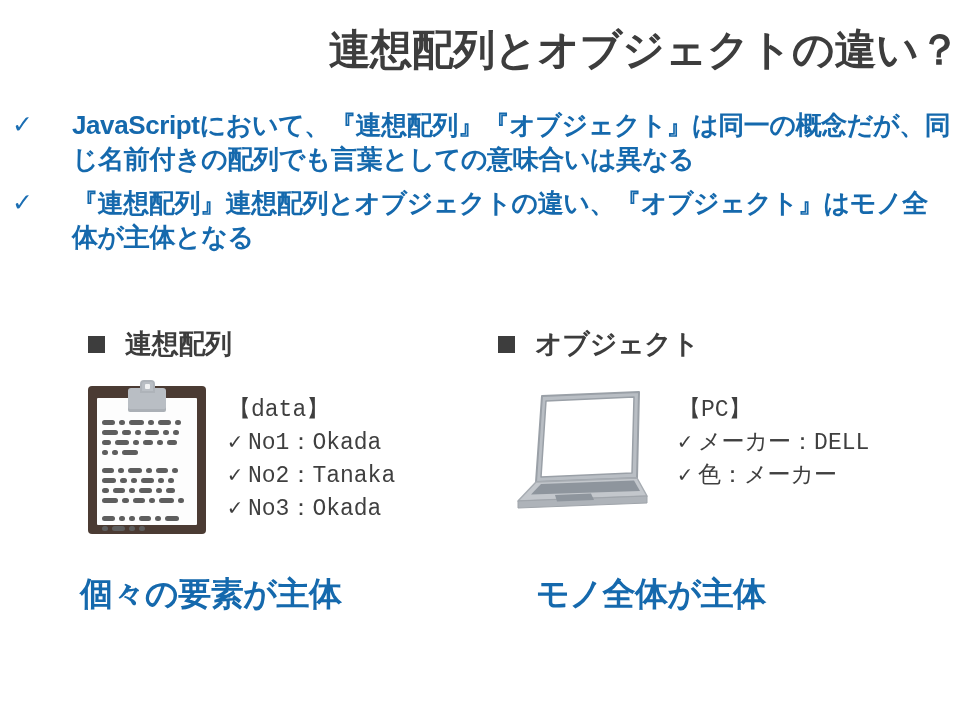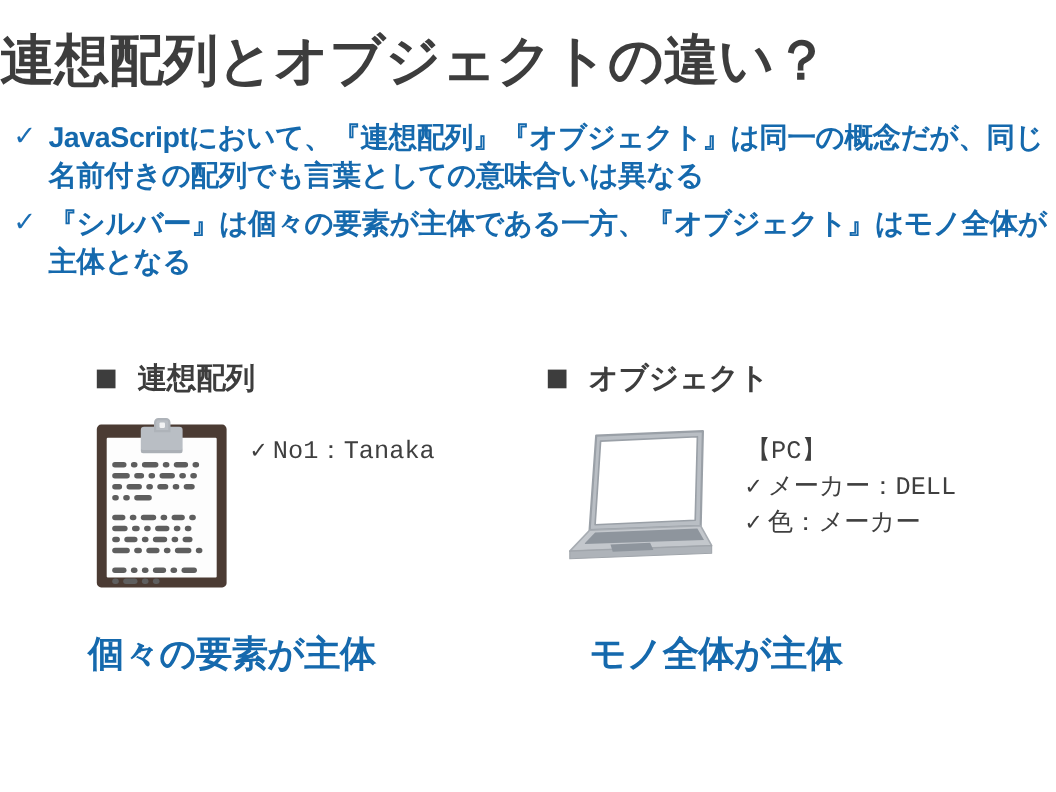--- a/index.html
+++ b/index.html
@@ -18,22 +18,22 @@
     background: #ffffff;
     overflow: hidden;
   }
 
   
   .slide-title {
     position: absolute;
     left: 0;
     top: 22px;
     width: 960px;
-    text-align: left;
-    font-size: 50px;
+    text-align: right;
+    font-size: 42px;
     font-weight: bold;
     color: #3d3d3d;
     letter-spacing: -0.5px;
     white-space: nowrap;
   }
 
   
   .bullets {
     position: absolute;
     left: 12px;
@@ -54,20 +54,21 @@
     text-align: left;
     font-weight: normal;
   }
   .bullet-text {
     flex: 1 1 auto;
     font-size: 26px;
     line-height: 34px;
     font-weight: bold;
     color: #1569ad;
     letter-spacing: -0.4px;
+    margin-left: 28px;
   }
 
   
   .col {
     position: absolute;
     top: 326px;
     font-family: Liberation Mono, monospace;
   }
   .col-left  { left: 88px; }
   .col-right { left: 498px; }
@@ -224,21 +225,21 @@
 
   <div class="bullets">
 
     <div class="bullet-row">
       <span class="bullet-check">✓</span>
       <span class="bullet-text">JavaScriptにおいて、『連想配列』『オブジェクト』は同一の概念だが、同じ名前付きの配列でも言葉としての意味合いは異なる</span>
     </div>
 
     <div class="bullet-row">
       <span class="bullet-check">✓</span>
-      <span class="bullet-text">『シルバー』は個々の要素が主体である一方、『オブジェクト』はモノ全体が主体となる</span>
+      <span class="bullet-text">『連想配列』連想配列とオブジェクトの違い、『オブジェクト』はモノ全体が主体となる</span>
     </div>
 
   </div>
 
   <div class="col col-left">
 
     <div class="col-head">
       <span class="sq"></span>
       <span>連想配列</span>
     </div>
@@ -325,26 +326,33 @@
                 <i class="d" style="width:6px"></i>
                 <i class="d" style="width:13px"></i>
                 <i class="d" style="width:6px"></i>
                 <i class="d" style="width:6px"></i>
               </div>
           </div>
         </div>
       </div>
 
       <div class="spec">
+        <span class="spec-title">【data】</span>
 
         <span class="spec-item">
-          <span class="tick">✓</span><span>No1：Tanaka</span>
+          <span class="tick">✓</span><span>No1：Okada</span>
         </span>
 
-
+        <span class="spec-item">
+          <span class="tick">✓</span><span>No2：Tanaka</span>
+        </span>
+
+        <span class="spec-item">
+          <span class="tick">✓</span><span>No3：Okada</span>
+        </span>
       </div>
 
     </div>
   </div>
 
   <div class="col col-right">
 
     <div class="col-head">
       <span class="sq"></span>
       <span>オブジェクト</span>

